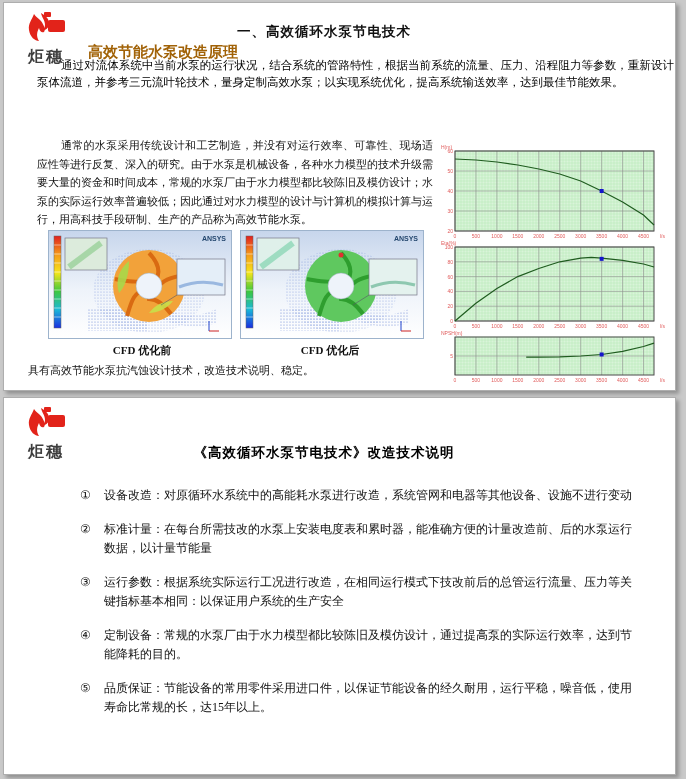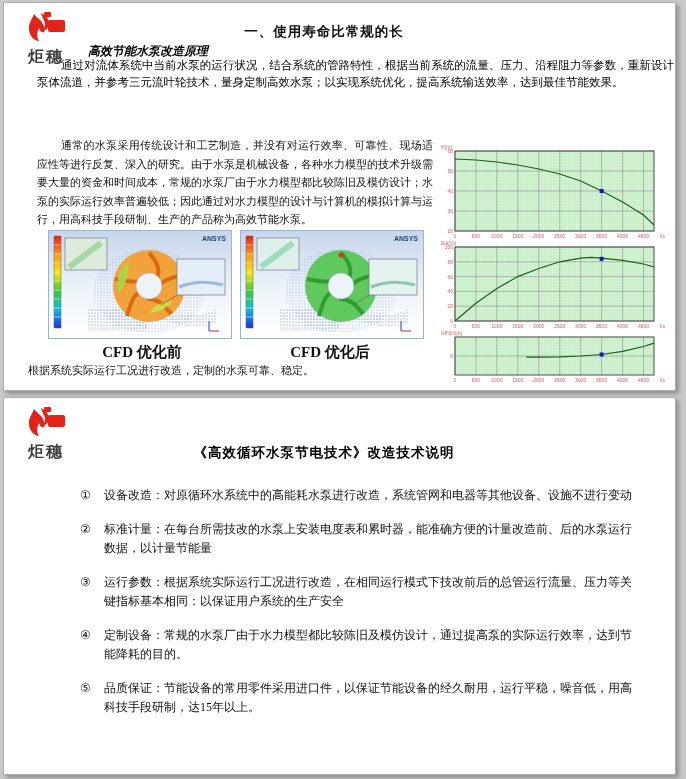--- a/index.html
+++ b/index.html
@@ -23,41 +23,41 @@
   .logo svg{display:block;margin:0 auto;}
   .brand{font-size:16px;font-weight:bold;color:#3d3d3d;letter-spacing:2px;margin-top:1px;}
 
   .s1-title{
     position:absolute;left:110px;top:20px;width:420px;
     text-align:center;font-size:13.5px;font-weight:bold;color:#111;
     letter-spacing:1px;
   }
   .s1-subtitle{
     position:absolute;left:84px;top:40px;
-    font-size:12px;font-weight:bold;color:#000000;font-style:italic;
+    font-size:15px;font-weight:bold;color:#a16207;
   }
   .s1-para1{
     position:absolute;left:33px;top:54px;width:637px;
     font-size:11.5px;font-weight:normal;color:#000;
     line-height:17px;text-align:justify;text-indent:24px;
   }
   .s1-para2{
     position:absolute;left:33px;top:133px;width:396px;
     font-family:"Liberation Serif", serif;
     font-size:11px;color:#111;
     line-height:18.5px;text-align:justify;text-indent:24px;
   }
   .cfd-row{position:absolute;left:44px;top:227px;display:flex;gap:8px;}
   .cfd{width:184px;height:109px;border:1px solid #9db3cc;box-sizing:border-box;}
   .cfd svg{display:block;}
   .cfd-captions{position:absolute;left:44px;top:340px;width:376px;display:flex;}
   .cfd-captions span{
     flex:1;text-align:center;
     font-family:"Liberation Serif", serif;
-    font-size:15px;font-weight:bold;color:#111;
+    font-size:11px;font-weight:bold;color:#111;
   }
   .s1-footnote{
     position:absolute;left:24px;top:360px;
     font-size:11px;color:#111;
   }
   .charts{position:absolute;left:436px;top:141px;width:226px;display:flex;flex-direction:column;}
   .charts svg{display:block;}
 
   .s2-title{
     position:absolute;left:40px;top:46px;width:560px;
@@ -81,21 +81,21 @@
   <div class="logo">
     <svg width="44" height="36" viewBox="0 0 44 36">
       <path d="M10 4 C8 10 4 13 5 20 C6 27 11 31 15 31 C12 26 13 22 15 18 C16 22 18 23 20 22 C22 20 20 15 17 11 C14 8 12 7 10 4 Z" fill="#e2231a"></path>
       <path d="M17 3 C18 8 21 10 21 15 C21 18 19 20 18 20 C22 21 26 17 25 12 C24 7 20 5 17 3 Z" fill="#e2231a"></path>
       <rect x="24" y="10" width="17" height="12" rx="2" fill="#e2231a"></rect>
       <rect x="20" y="2" width="7" height="5" rx="1" fill="#e2231a"></rect>
     </svg>
     <div class="brand">炬穗</div>
   </div>
 
-  <div class="s1-title">一、使用寿命比常规的长</div>
+  <div class="s1-title">一、高效循环水泵节电技术</div>
   <div class="s1-subtitle">高效节能水泵改造原理</div>
   <div class="s1-para1">通过对流体系统中当前水泵的运行状况，结合系统的管路特性，根据当前系统的流量、压力、沿程阻力等参数，重新设计泵体流道，并参考三元流叶轮技术，量身定制高效水泵；以实现系统优化，提高系统输送效率，达到最佳节能效果。</div>
   <div class="s1-para2">通常的水泵采用传统设计和工艺制造，并没有对运行效率、可靠性、现场适应性等进行反复、深入的研究。由于水泵是机械设备，各种水力模型的技术升级需要大量的资金和时间成本，常规的水泵厂由于水力模型都比较陈旧及模仿设计；水泵的实际运行效率普遍较低；因此通过对水力模型的设计与计算机的模拟计算与运行，用高科技手段研制、生产的产品称为高效节能水泵。</div>
 
   <div class="cfd-row">
 
     <div class="cfd">
       <svg width="182" height="107" viewBox="0 0 182 107">
         <defs>
           <linearGradient id="bg1" x1="0" y1="0" x2="0" y2="1">
@@ -217,21 +217,21 @@
         <text x="177" y="10" text-anchor="end" font-size="7" font-weight="bold" fill="#24476e">ANSYS</text>
       </svg>
     </div>
   </div>
 
   <div class="cfd-captions">
     <span>CFD 优化前</span>
     <span>CFD 优化后</span>
   </div>
 
-  <div class="s1-footnote">根据系统实际运行工况进行改造，定制的水泵可靠、稳定。</div>
+  <div class="s1-footnote">具有高效节能水泵抗汽蚀设计技术，改造技术说明、稳定。</div>
 
   <div class="charts">
     <svg width="226" height="96">
         <rect x="15" y="7" width="199" height="80" fill="#d9f4d9"></rect>
         <line x1="15" y1="7" x2="15" y2="87" stroke="#b6e9b6" stroke-width="0.5"></line>
         <line x1="18" y1="7" x2="18" y2="87" stroke="#b6e9b6" stroke-width="0.5"></line>
         <line x1="21" y1="7" x2="21" y2="87" stroke="#b6e9b6" stroke-width="0.5"></line>
         <line x1="24" y1="7" x2="24" y2="87" stroke="#b6e9b6" stroke-width="0.5"></line>
         <line x1="27" y1="7" x2="27" y2="87" stroke="#b6e9b6" stroke-width="0.5"></line>
         <line x1="30" y1="7" x2="30" y2="87" stroke="#b6e9b6" stroke-width="0.5"></line>
@@ -630,16 +630,16 @@
     <div class="s2-item">
       <span class="num">③</span>
       <span class="txt">运行参数：根据系统实际运行工况进行改造，在相同运行模式下技改前后的总管运行流量、压力等关键指标基本相同：以保证用户系统的生产安全</span>
     </div>
     <div class="s2-item">
       <span class="num">④</span>
       <span class="txt">定制设备：常规的水泵厂由于水力模型都比较陈旧及模仿设计，通过提高泵的实际运行效率，达到节能降耗的目的。</span>
     </div>
     <div class="s2-item">
       <span class="num">⑤</span>
-      <span class="txt">品质保证：节能设备的常用零件采用进口件，以保证节能设备的经久耐用，运行平稳，噪音低，用高科技手段研制，达15年以上。</span>
+      <span class="txt">品质保证：节能设备的常用零件采用进口件，以保证节能设备的经久耐用，运行平稳，噪音低，使用寿命比常规的长，达15年以上。</span>
     </div>
   </div>
 </div>
 
 </body></html>

